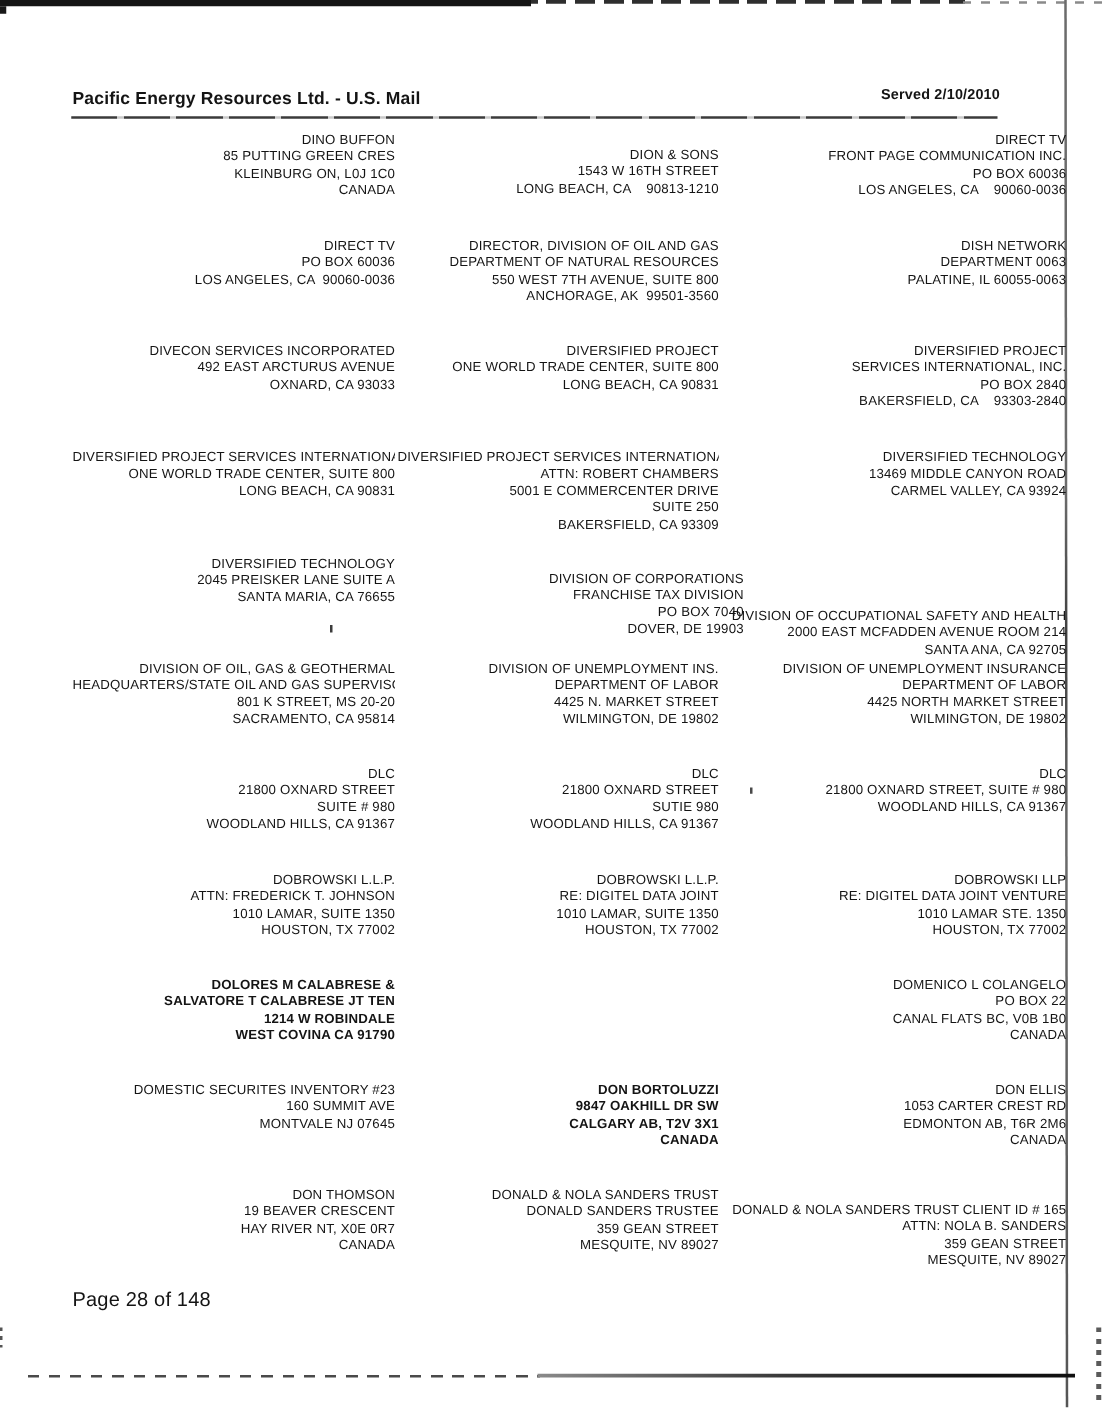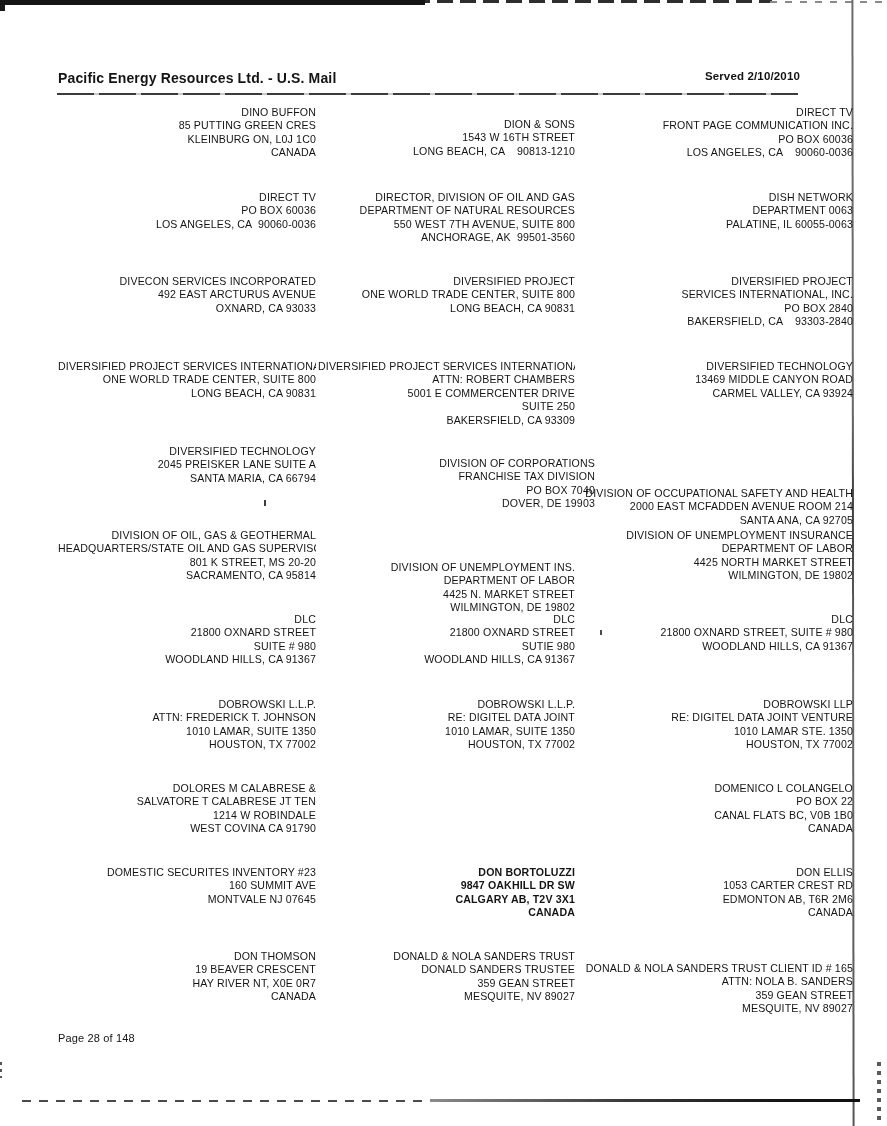--- a/index.html
+++ b/index.html
@@ -61,21 +61,21 @@
   .address-block{
     position:absolute;font-size:10.6px;line-height:13.4px;
     letter-spacing:.15px;overflow:hidden;
   }
   .address-block .line{white-space:pre;}
   .col-0{width:258px;}
   .col-1{width:257px;}
   .col-2{width:276px;}
   
   .page-footer{
-    position:absolute;left:58px;top:1032px;font-size:11px;letter-spacing:.15px;white-space:pre;
+    position:absolute;left:58px;top:1032px;font-size:16px;letter-spacing:.15px;white-space:pre;
   }
 </style>
 </head>
 <body>
 
 <div class="scan-top"></div>
 <div class="scan-top-faint"></div>
 <div class="speck-top-left"></div>
 <div class="edge-right"></div>
 <div class="scan-bottom-dashes"></div>
@@ -152,40 +152,40 @@
       <div class="line">BAKERSFIELD, CA 93309</div>
     </div>
     <div class="address-block col-2" style="top: 360px; left: 577px;">
       <div class="line">DIVERSIFIED TECHNOLOGY</div>
       <div class="line">13469 MIDDLE CANYON ROAD</div>
       <div class="line">CARMEL VALLEY, CA 93924</div>
     </div>
     <div class="address-block col-0" style="top: 445px; left: 58px;">
       <div class="line">DIVERSIFIED TECHNOLOGY</div>
       <div class="line">2045 PREISKER LANE SUITE A</div>
-      <div class="line">SANTA MARIA, CA 66794</div>
+      <div class="line">SANTA MARIA, CA 76655</div>
     </div>
     <div class="address-block col-1" style="top: 457px; left: 318px; margin-left: 20px;">
       <div class="line">DIVISION OF CORPORATIONS</div>
       <div class="line">FRANCHISE TAX DIVISION</div>
       <div class="line">PO BOX 7040</div>
       <div class="line">DOVER, DE 19903</div>
     </div>
     <div class="address-block col-2" style="top: 468px; left: 577px; margin-top: 19px;">
       <div class="line">DIVISION OF OCCUPATIONAL SAFETY AND HEALTH</div>
       <div class="line">2000 EAST MCFADDEN AVENUE ROOM 214</div>
       <div class="line">SANTA ANA, CA 92705</div>
     </div>
     <div class="address-block col-0" style="top: 529px; left: 58px;">
       <div class="line">DIVISION OF OIL, GAS &amp; GEOTHERMAL</div>
       <div class="line">HEADQUARTERS/STATE OIL AND GAS SUPERVISOR</div>
       <div class="line">801 K STREET, MS 20-20</div>
       <div class="line">SACRAMENTO, CA 95814</div>
     </div>
-    <div class="address-block col-1" style="top: 529px; left: 318px; margin-top: 32px;">
+    <div class="address-block col-1" style="top: 529px; left: 318px;">
       <div class="line">DIVISION OF UNEMPLOYMENT INS.</div>
       <div class="line">DEPARTMENT OF LABOR</div>
       <div class="line">4425 N. MARKET STREET</div>
       <div class="line">WILMINGTON, DE 19802</div>
     </div>
     <div class="address-block col-2" style="top: 529px; left: 577px;">
       <div class="line">DIVISION OF UNEMPLOYMENT INSURANCE</div>
       <div class="line">DEPARTMENT OF LABOR</div>
       <div class="line">4425 NORTH MARKET STREET</div>
       <div class="line">WILMINGTON, DE 19802</div>
@@ -218,21 +218,21 @@
       <div class="line">RE: DIGITEL DATA JOINT</div>
       <div class="line">1010 LAMAR, SUITE 1350</div>
       <div class="line">HOUSTON, TX 77002</div>
     </div>
     <div class="address-block col-2" style="top: 698px; left: 577px;">
       <div class="line">DOBROWSKI LLP</div>
       <div class="line">RE: DIGITEL DATA JOINT VENTURE</div>
       <div class="line">1010 LAMAR STE. 1350</div>
       <div class="line">HOUSTON, TX 77002</div>
     </div>
-    <div class="address-block col-0" style="top: 782px; left: 58px;">
+    <div class="address-block col-0" style="top: 782px; left: 58px; font-weight: bold;">
       <div class="line">DOLORES M CALABRESE &amp;</div>
       <div class="line">SALVATORE T CALABRESE JT TEN</div>
       <div class="line">1214 W ROBINDALE</div>
       <div class="line">WEST COVINA CA 91790</div>
     </div>
     <div class="address-block col-2" style="top: 782px; left: 577px;">
       <div class="line">DOMENICO L COLANGELO</div>
       <div class="line">PO BOX 22</div>
       <div class="line">CANAL FLATS BC, V0B 1B0</div>
       <div class="line">CANADA</div>

